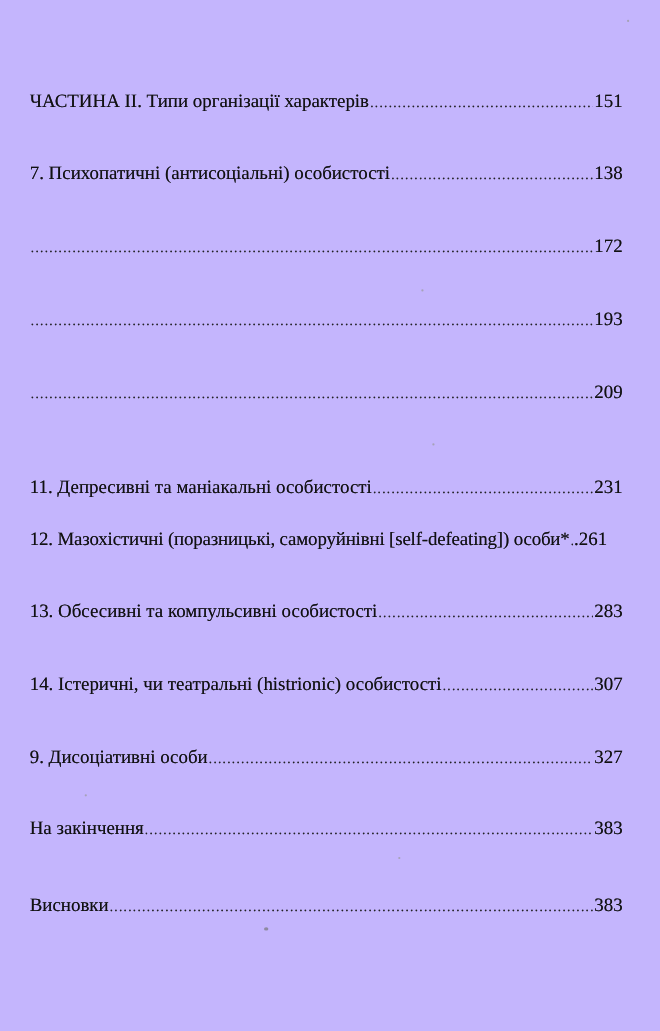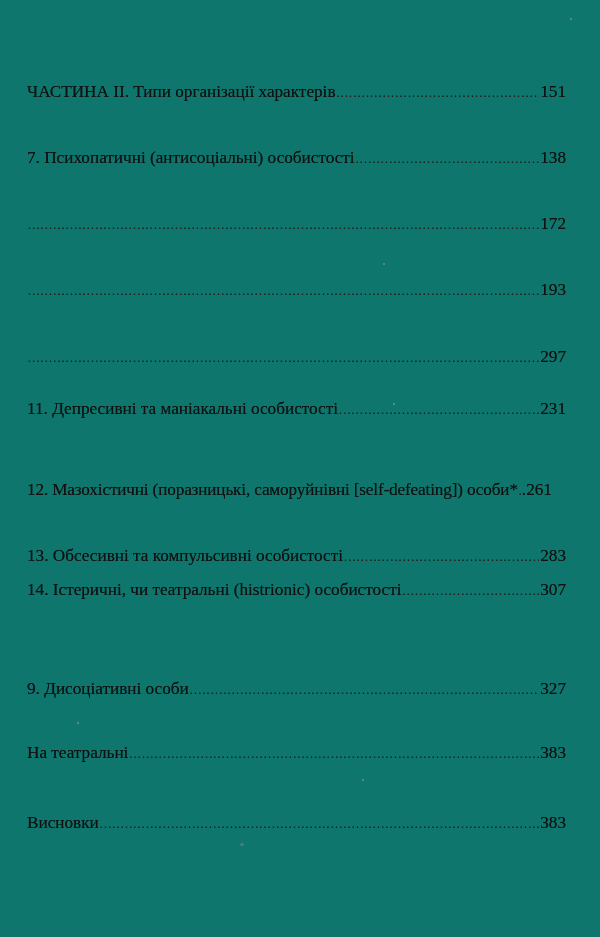--- a/index.html
+++ b/index.html
@@ -12,21 +12,21 @@
     height: 937px;
     position: relative;
     overflow: hidden;
     font-family: "Liberation Serif", "DejaVu Serif", serif;
     color: #111111;
   }
   .page {
     position: absolute;
     left: 0; top: 0;
     width: 600px; height: 937px;
-    background: #0f766e;
+    background: #c4b5fd;
   }
   .toc-row {
     position: absolute;
     left: 27px;
     width: 539px;
     height: 22px;
     display: flex;
     align-items: baseline;
     font-size: 17.2px;
     line-height: 22px;
@@ -81,55 +81,55 @@
     <span class="toc-page">172</span>
   </div>
 
   <div class="toc-row" style="top:279px">
     <span class="toc-leader"></span>
     <span class="toc-page">193</span>
   </div>
 
   <div class="toc-row" style="top:346px">
     <span class="toc-leader"></span>
-    <span class="toc-page">297</span>
+    <span class="toc-page">209</span>
   </div>
 
-  <div class="toc-row" style="top:398px">
+  <div class="toc-row" style="top:432px">
     <span class="toc-title">11. Депресивні та маніакальні особистості</span>
     <span class="toc-leader"></span>
     <span class="toc-page">231</span>
   </div>
 
   <div class="toc-row" style="top:479px">
     <span class="toc-title" style="letter-spacing:-0.15px">12. Мазохістичні (поразницькі, саморуйнівні [self-defeating]) особи*</span>
     <span class="toc-leader" style="flex:0 0 2px"></span>
     <span class="toc-page">.261</span>
   </div>
 
   <div class="toc-row" style="top:545px">
     <span class="toc-title">13. Обсесивні та компульсивні особистості</span>
     <span class="toc-leader"></span>
     <span class="toc-page">283</span>
   </div>
 
-  <div class="toc-row" style="top:579px">
+  <div class="toc-row" style="top:611px">
     <span class="toc-title">14. Істеричні, чи театральні (histrionic) особистості</span>
     <span class="toc-leader"></span>
     <span class="toc-page">307</span>
   </div>
 
   <div class="toc-row" style="top:678px">
     <span class="toc-title">9. Дисоціативні особи</span>
     <span class="toc-leader"></span>
     <span class="toc-page">327</span>
   </div>
 
   <div class="toc-row" style="top:742px">
-    <span class="toc-title">На театральні</span>
+    <span class="toc-title">На закінчення</span>
     <span class="toc-leader"></span>
     <span class="toc-page">383</span>
   </div>
 
   <div class="toc-row" style="top:812px">
     <span class="toc-title">Висновки</span>
     <span class="toc-leader"></span>
     <span class="toc-page">383</span>
   </div>
 

